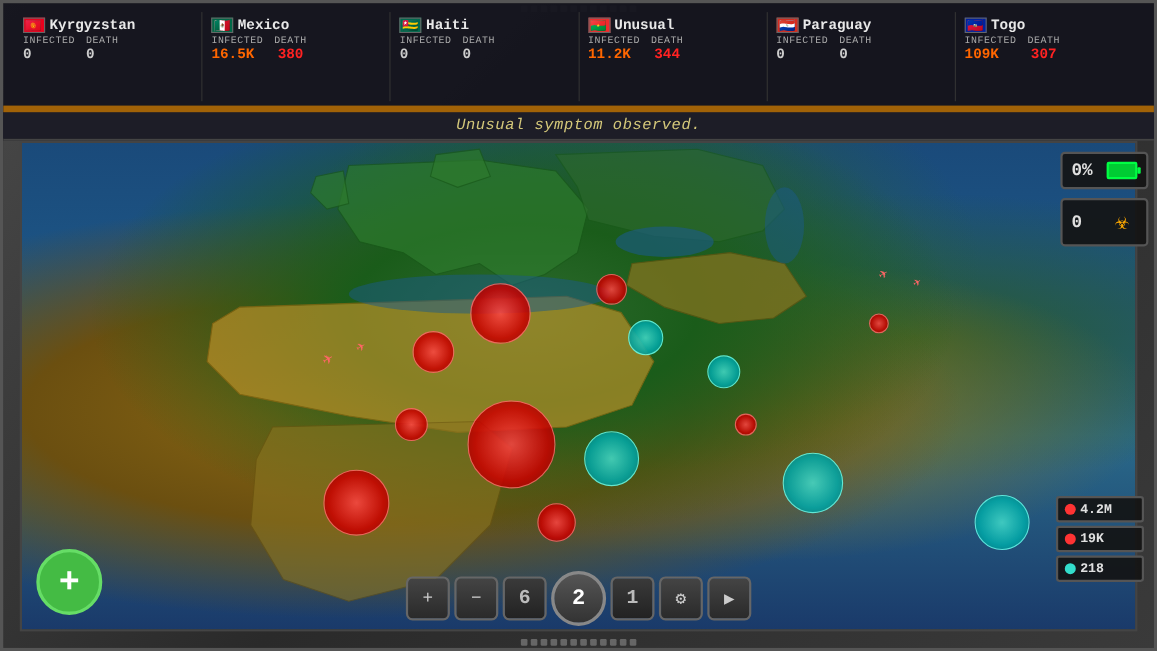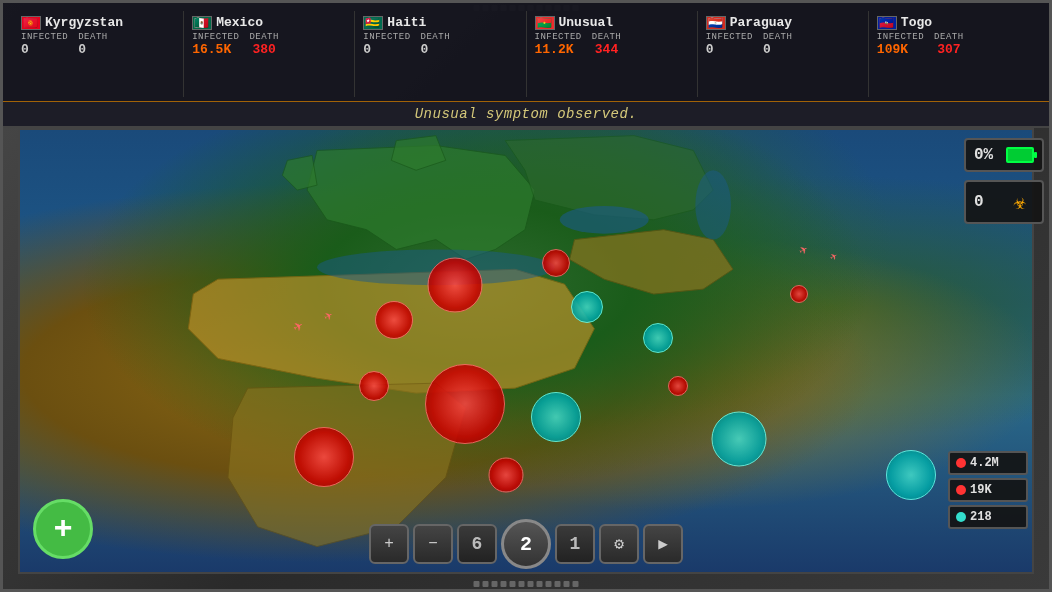--- a/index.html
+++ b/index.html
@@ -103,21 +103,21 @@
     .stat-value.death { color: #ff2222; text-align: center; }
     .stat-value.zero { color: #cccccc; }
 
     #notification-bar {
       background: rgba(30,30,40,0.9);
       text-align: center;
       padding: 4px;
       font-size: 14px;
       color: #d4c87a;
       font-style: italic;
-      border-top: 1px solid #a16207;
+      border-top: 6px solid #a16207;
       letter-spacing: 0.5px;
     }
 
     
     #map-area {
       position: absolute;
       top: 125px;
       left: 15px;
       right: 15px;
       bottom: 15px;
@@ -222,21 +222,21 @@
       font-size: 22px;
       display: flex;
       align-items: center;
       justify-content: center;
     }
 
     
     #bottom-right-stats {
       position: absolute;
       bottom: 55px;
-      right: 16px;
+      right: 4px;
       width: 90px;
       display: flex;
       flex-direction: column;
       gap: 3px;
       padding: 5px;
       z-index: 20;
     }
 
     .stat-chip {
       background: rgba(20,20,20,0.92);

